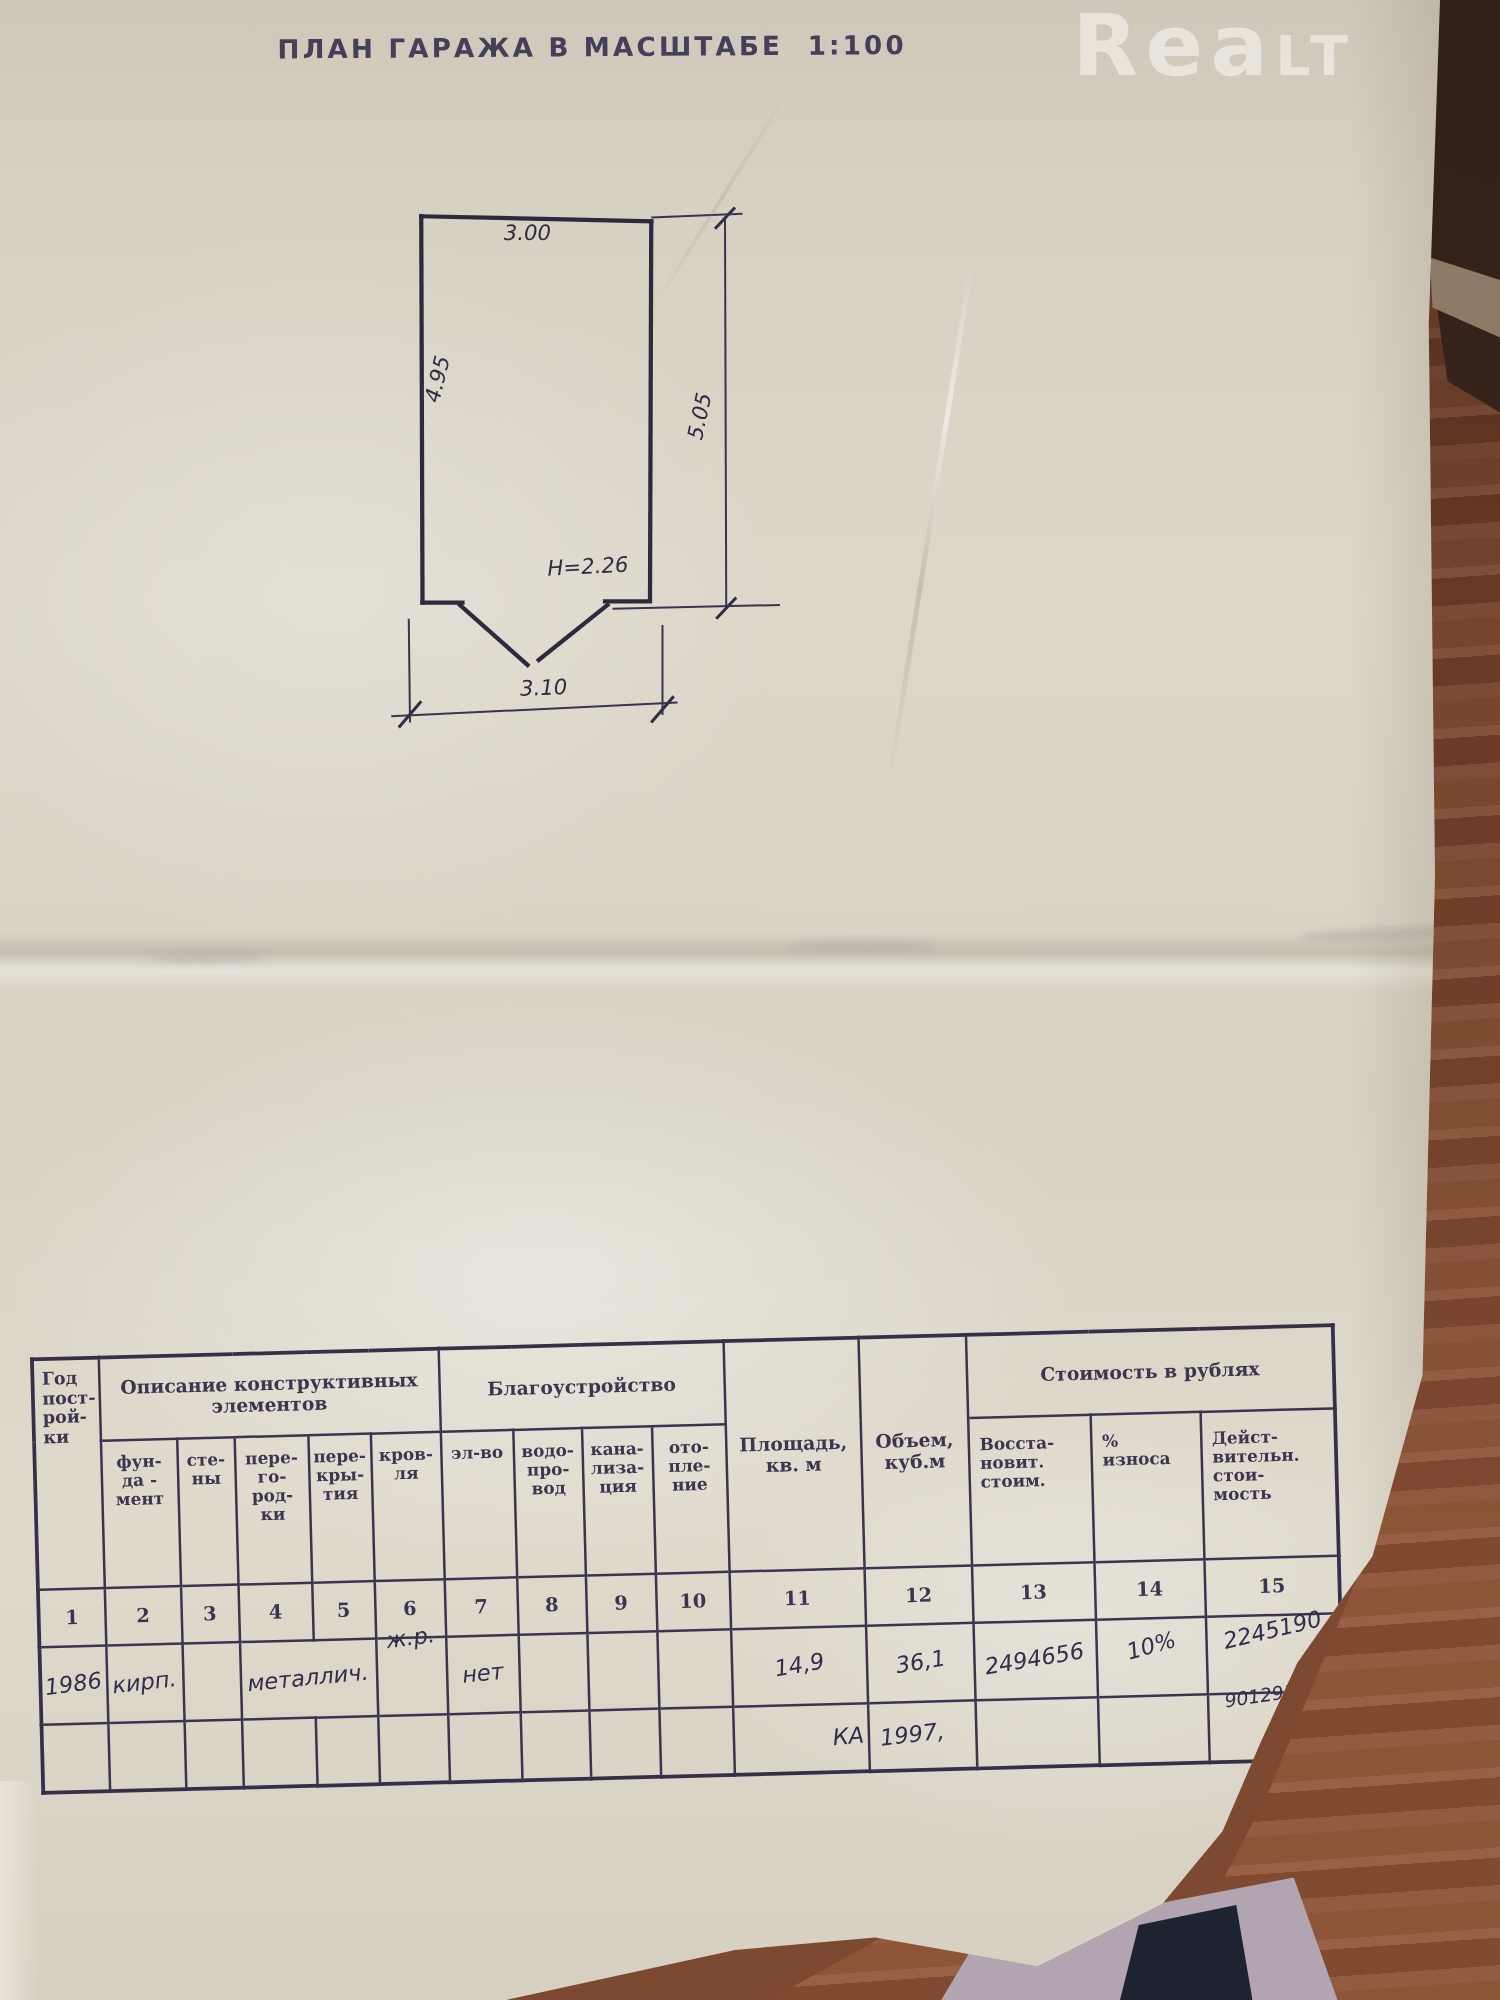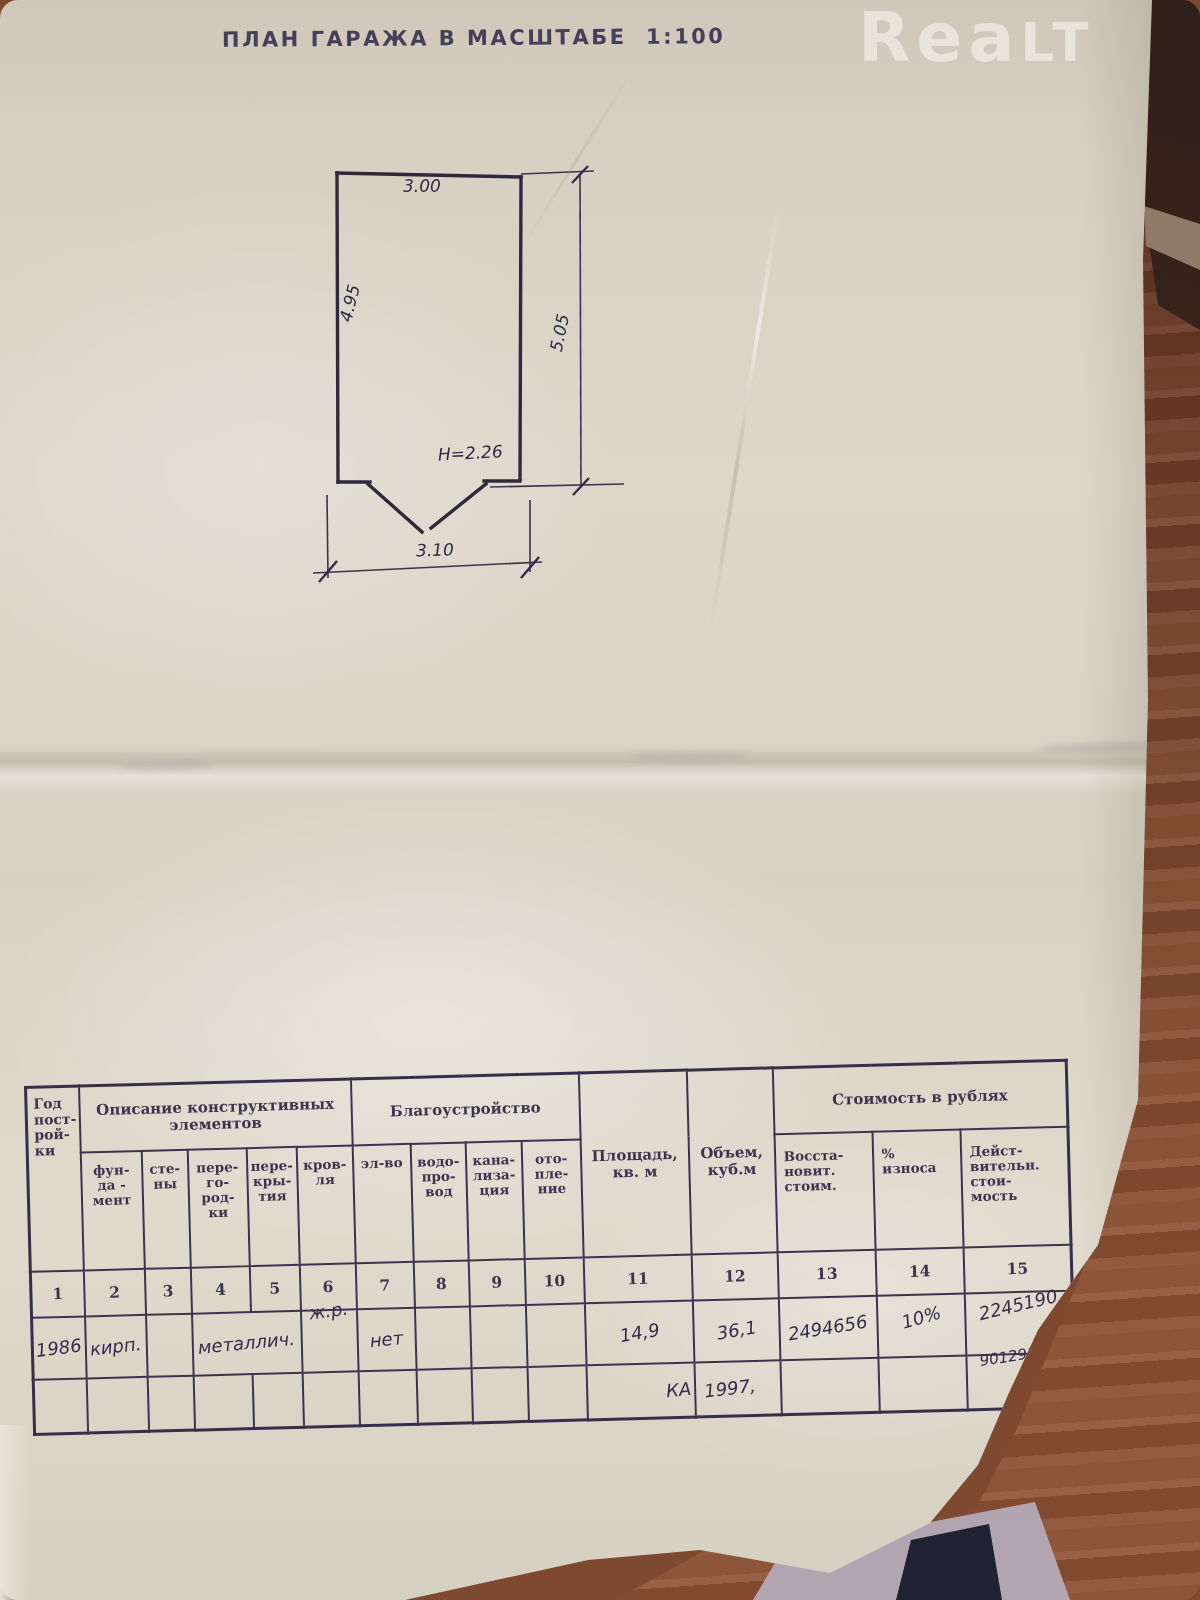--- a/index.html
+++ b/index.html
@@ -1,18 +1,18 @@
 <!DOCTYPE html>
 <html><head>
 <meta charset="utf-8">
 <style>
   html,body{margin:0;padding:0;}
   body{width:1200px;height:1600px;overflow:hidden;position:relative;
        font-family:"DejaVu Sans",sans-serif;background:#7d4a31;}
-  .layer{position:absolute;inset:0;border-radius:18px;}
+  .layer{position:absolute;inset:0;}
 
   
   .bg-wood{
     clip-path:polygon(1153px 0,1200px 0,1200px 1600px,615px 1600px,702px 1552px,806px 1518px,
                       902px 1534px,976px 1508px,1013px 1438px,1086px 1262px,1122px 1128px,
                       1147px 700px,1142px 262px);
     background:
       linear-gradient(180deg,rgba(35,18,9,.45),rgba(35,18,9,.1) 30%,rgba(255,170,110,.12) 80%),
       repeating-linear-gradient(176deg,#7d4a31 0 22px,#8a5640 22px 30px,#6f3d28 30px 52px,#84503a 52px 64px);
   }
@@ -55,21 +55,21 @@
     background:linear-gradient(90deg,#e9e4d8,rgba(233,228,216,0) 90%);}
   .smudge{position:absolute;filter:blur(3px);border-radius:50%;}
   .s1{left:118px;top:762px;width:95px;height:9px;background:rgba(95,88,110,.12);transform:rotate(-1deg);}
   .s2{left:630px;top:752px;width:120px;height:9px;background:rgba(95,88,110,.12);}
   .s3{left:1040px;top:742px;width:130px;height:10px;background:rgba(80,74,96,.16);transform:rotate(-2deg);}
 
   
   .watermark{position:absolute;left:858px;top:4px;color:rgba(252,250,246,.55);
     font-weight:800;font-size:68px;letter-spacing:6px;line-height:1;
     font-family:"DejaVu Sans",sans-serif;}
-  .watermark .caps{font-size:53px;letter-spacing:7px;}
+  .watermark .caps{font-size:44px;letter-spacing:7px;}
 
   
   .doc-title{position:absolute;left:222px;top:26px;white-space:pre;
     font-family:"DejaVu Sans",sans-serif;font-weight:bold;font-size:21px;
     letter-spacing:2.5px;color:#45405a;transform:rotate(-.4deg);}
 
   
   .plan-svg{position:absolute;left:298px;top:132px;}
   .plan-svg .wall{stroke:#2e2a3e;stroke-width:3.4;fill:none;stroke-linecap:square;}
   .plan-svg .dim{stroke:#3a3450;stroke-width:1.6;fill:none;}

